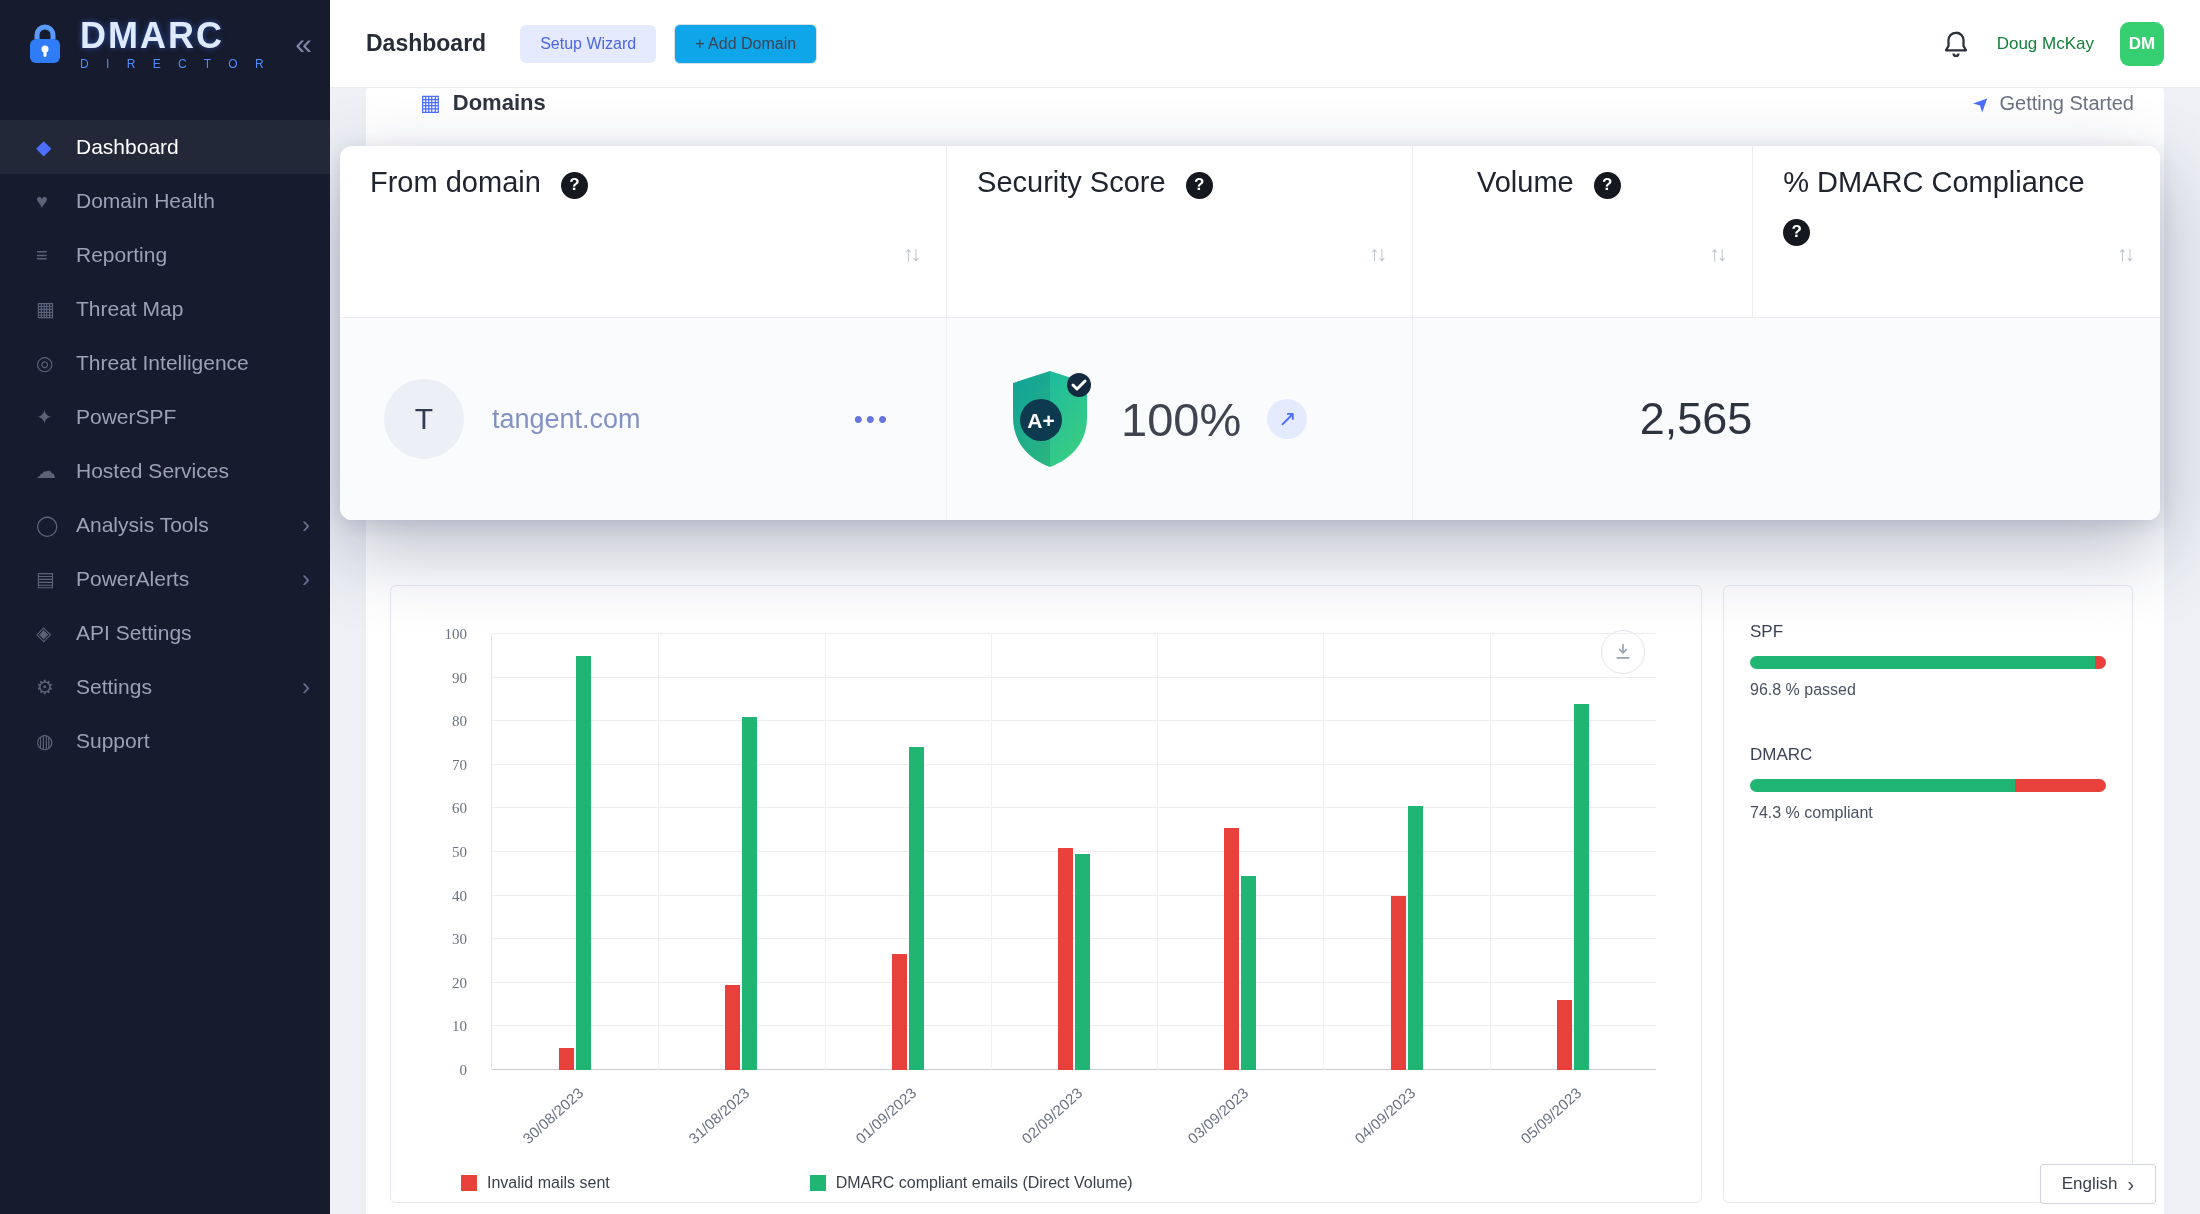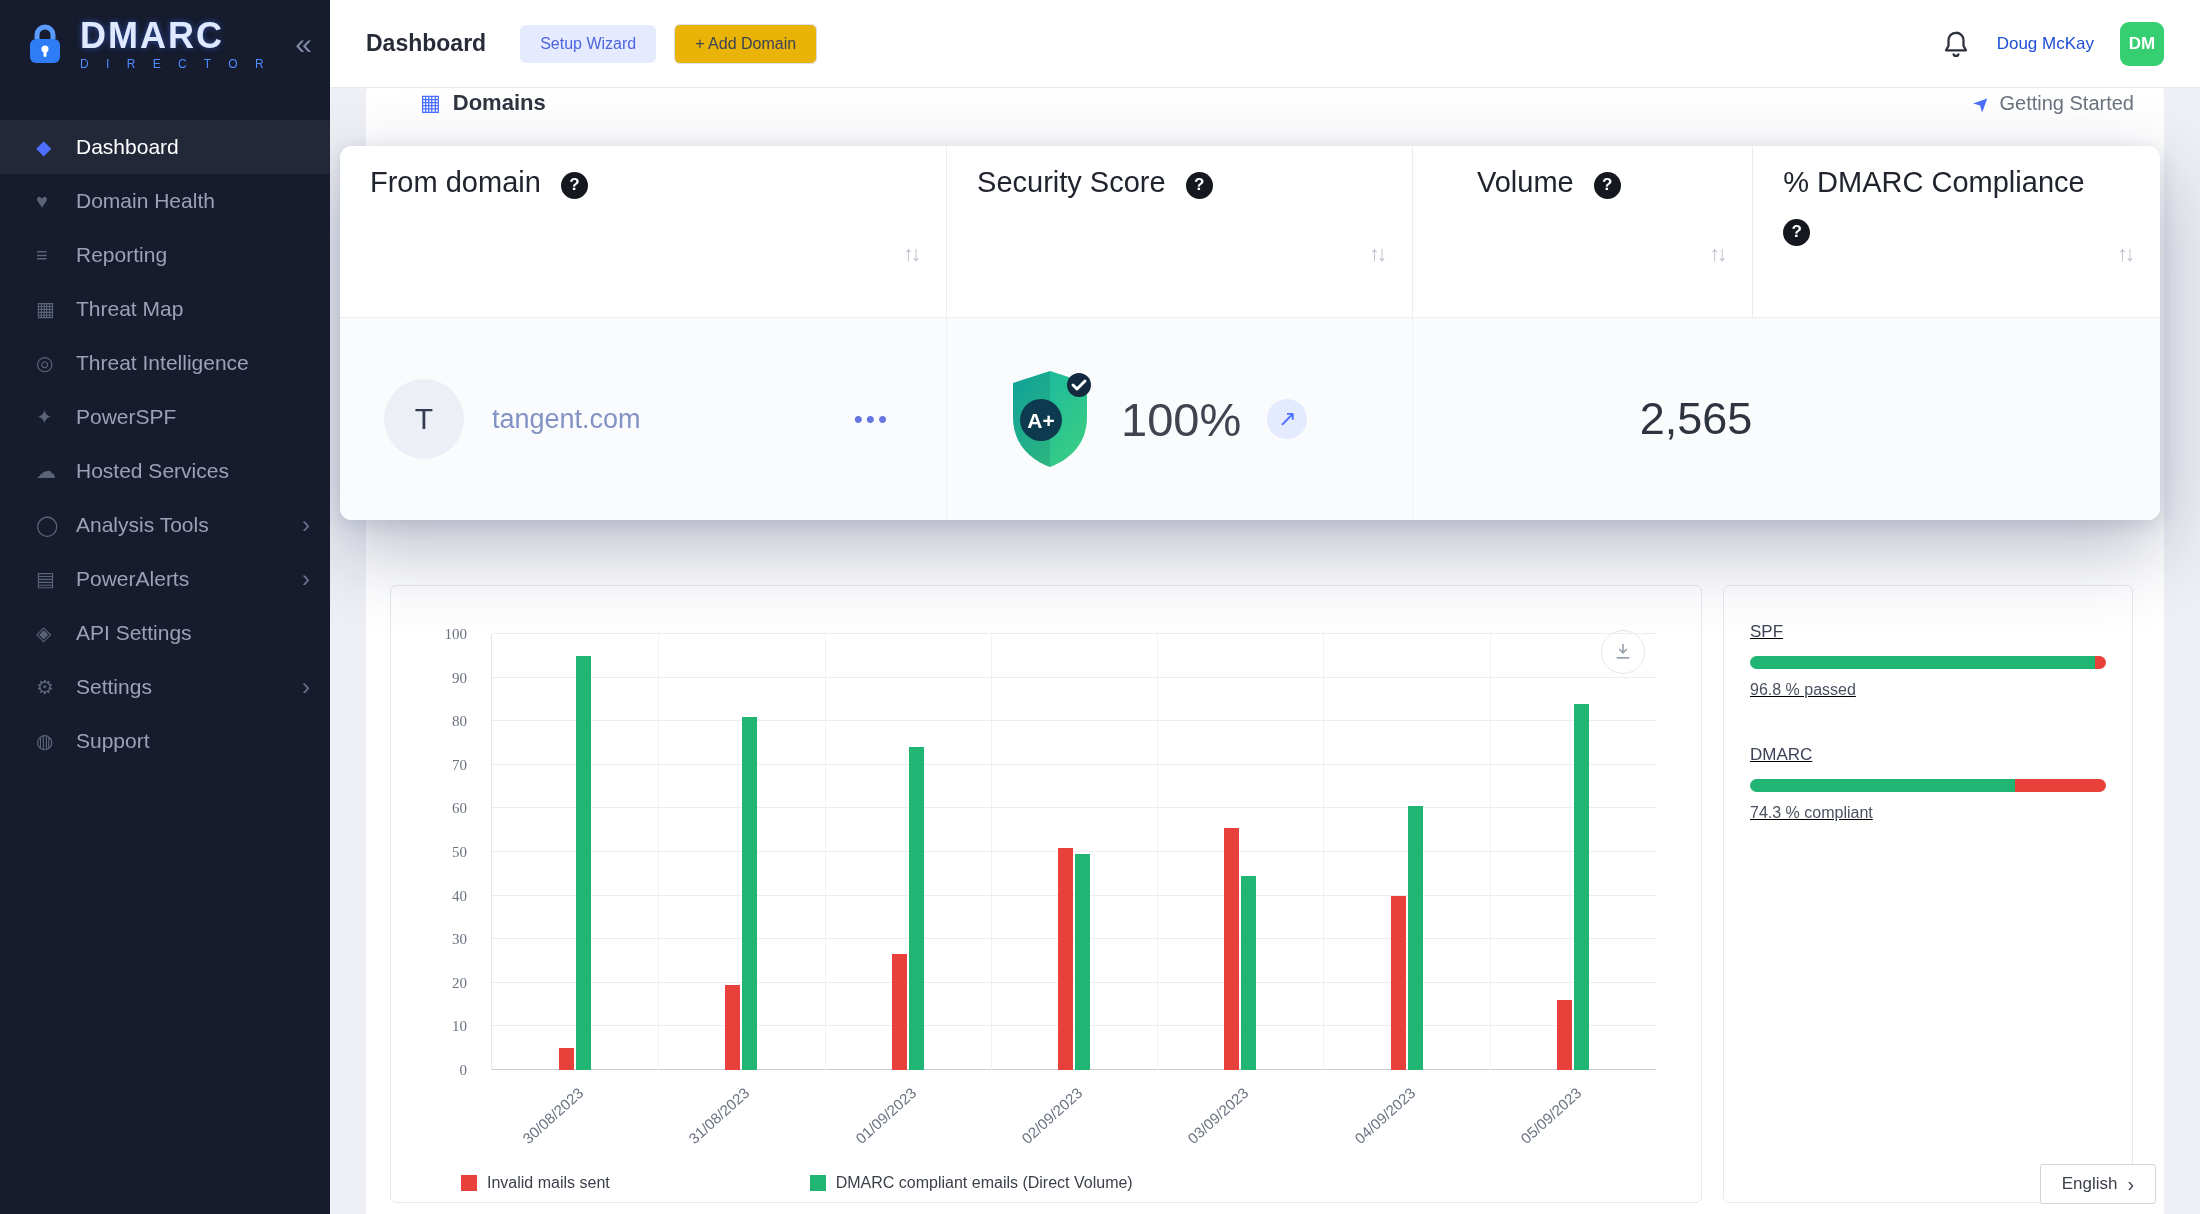--- a/index.html
+++ b/index.html
@@ -19,24 +19,24 @@
   .nav-item .nav-icon { width:32px; font-size:20px; color:#5b6378; flex:0 0 auto; }
   .nav-item.active { background:rgba(255,255,255,.06); color:#ffffff; }
   .nav-item.active .nav-icon { color:#4c6fff; }
   .nav-item .nav-chevron { margin-left:auto; color:#6a7190; font-size:24px; }
   .nav-label { margin-left:8px; }
 
   
   .topbar { position:absolute; left:330px; right:0; top:0; height:88px; background:#fff; border-bottom:1px solid #e9ebf1; display:flex; align-items:center; padding:0 36px; z-index:15; }
   .topbar-title { font-size:23px; font-weight:600; color:#272c38; }
   .chip { margin-left:34px; background:#e6eaff; color:#4c66e0; border:none; border-radius:6px; padding:10px 20px; font-size:16px; cursor:pointer; font-family:inherit; }
-  .btn-outline { margin-left:18px; background:#eab308; color:#3c4353; border:1px solid #d9dde6; border-radius:6px; padding:10px 20px; font-size:16px; cursor:pointer; font-family:inherit; }
+  .btn-outline { margin-left:18px; background:#0ea5e9; color:#3c4353; border:1px solid #d9dde6; border-radius:6px; padding:10px 20px; font-size:16px; cursor:pointer; font-family:inherit; }
   .topbar-right { margin-left:auto; display:flex; align-items:center; gap:26px; }
   .bell { width:30px; height:30px; cursor:pointer; }
-  .user-name { font-size:17px; color:#1d4ed8; }
+  .user-name { font-size:17px; color:#15803d; }
   .avatar { width:44px; height:44px; border-radius:9px; background:#35cf72; color:#fff; font-weight:bold; font-size:17px; display:flex; align-items:center; justify-content:center; cursor:pointer; }
 
   
   .content-panel { position:absolute; left:366px; right:36px; top:80px; bottom:0; background:#fff; border-radius:14px 14px 0 0; z-index:1; overflow:hidden; }
   .panel-header-row { position:absolute; left:0; right:0; top:0; height:46px; display:flex; align-items:center; padding:0 30px 0 54px; }
   .domains-label { font-size:22px; color:#2e3440; font-weight:600; display:flex; align-items:center; gap:12px; }
   .domains-grid-icon { color:#4c6fff; font-size:22px; }
   .getting-started { margin-left:auto; display:flex; align-items:center; gap:10px; color:#6b7280; font-size:20px; cursor:pointer; }
   .rocket-icon { color:#4c6fff; font-size:20px; display:inline-block; transform:rotate(-45deg); }
 
@@ -90,21 +90,21 @@
   .bar-group { position:absolute; bottom:0; height:100%; display:flex; align-items:flex-end; justify-content:center; }
   .bar { width:15px; margin:0 1px; }
   .xtick { position:absolute; top:calc(100% + 14px); font-size:15px; color:#6a7181; white-space:nowrap; transform:translateX(-100%) rotate(-42deg); transform-origin:top right; }
   .legend { position:absolute; left:70px; bottom:10px; right:20px; display:flex; align-items:flex-start; }
   .legend-item { display:flex; align-items:center; gap:10px; font-size:16px; color:#3a3f49; }
   .legend-item + .legend-item { margin-left:200px; }
   .legend-swatch { width:16px; height:16px; display:inline-block; }
 
   
   .summary-card { position:absolute; left:1357px; top:505px; width:410px; height:618px; background:#fff; border:1px solid #e6e8f0; border-radius:6px; padding:36px 26px; }
-  .summary-item { margin-bottom:46px;text-decoration:underline; }
+  .summary-item { margin-bottom:46px; }
   .summary-label { font-size:17px; color:#3c4257; margin-bottom:14px; }
   .summary-bar { display:flex; height:13px; border-radius:7px; overflow:hidden; margin-bottom:12px; }
   .summary-bar span { display:block; height:100%; }
   .summary-text { font-size:16px; color:#4a5160; }
 
   
   .lang-box { position:absolute; right:44px; bottom:10px; width:116px; height:40px; background:#fff; border:1px solid #cfd4dd; border-radius:3px; display:flex; align-items:center; justify-content:center; gap:10px; font-size:17px; color:#3a3f49; z-index:30; cursor:pointer; }
   .lang-chevron { color:#3a3f49; font-size:20px; }
 </style>
 </head>

